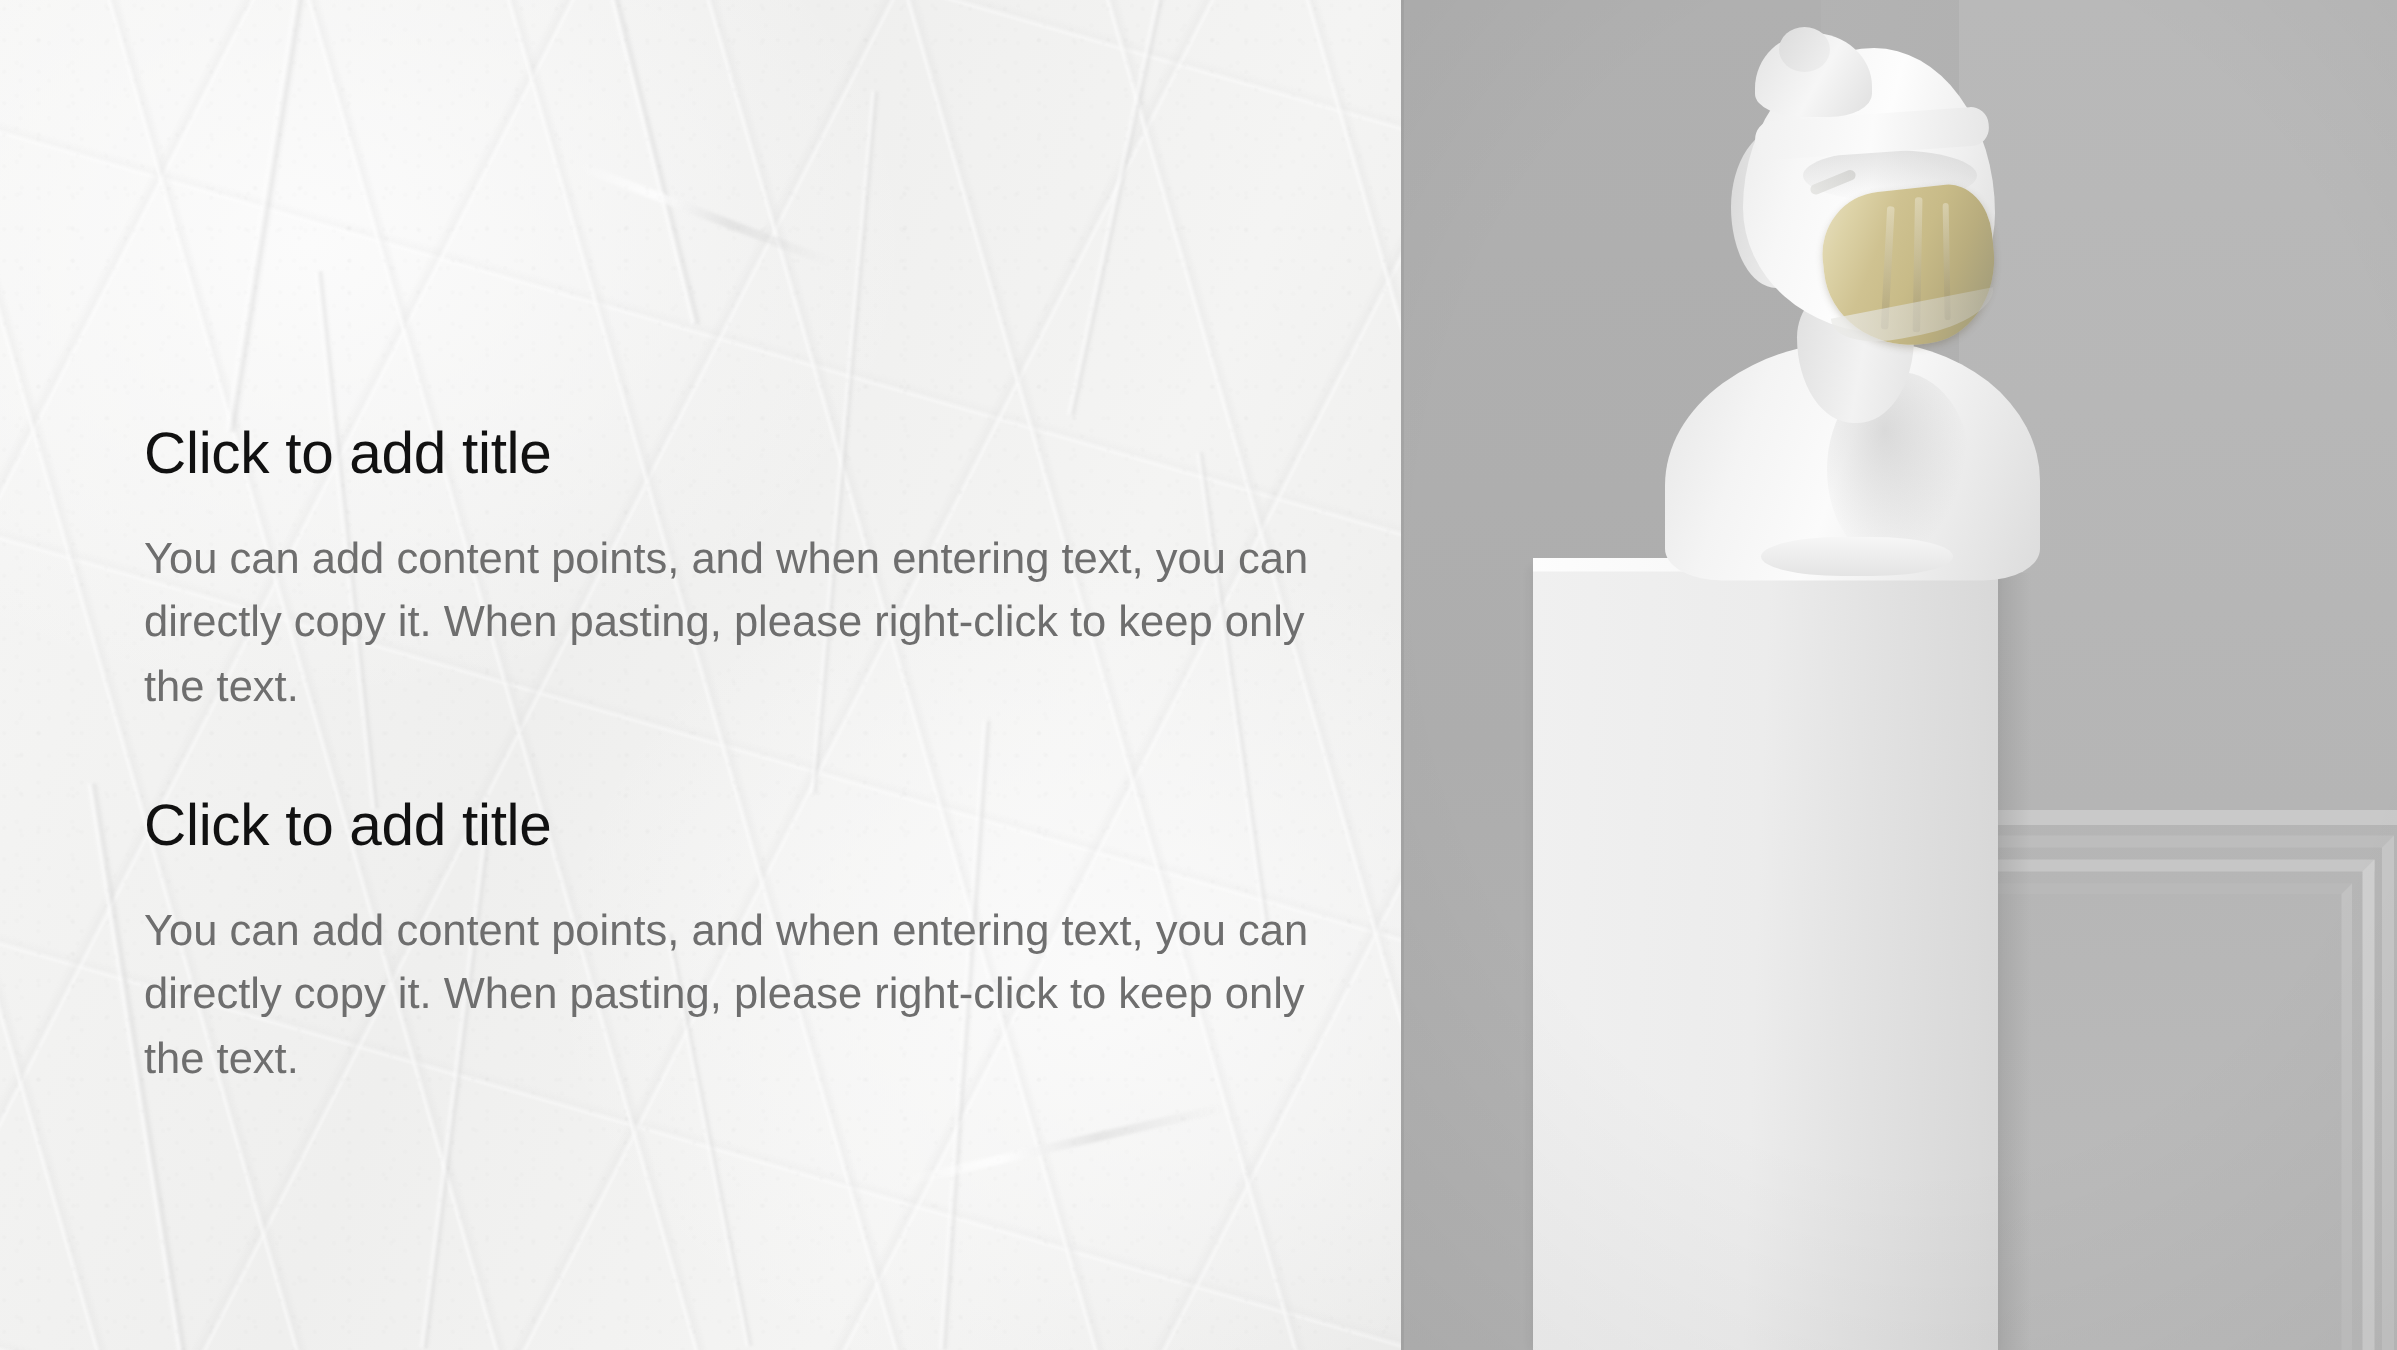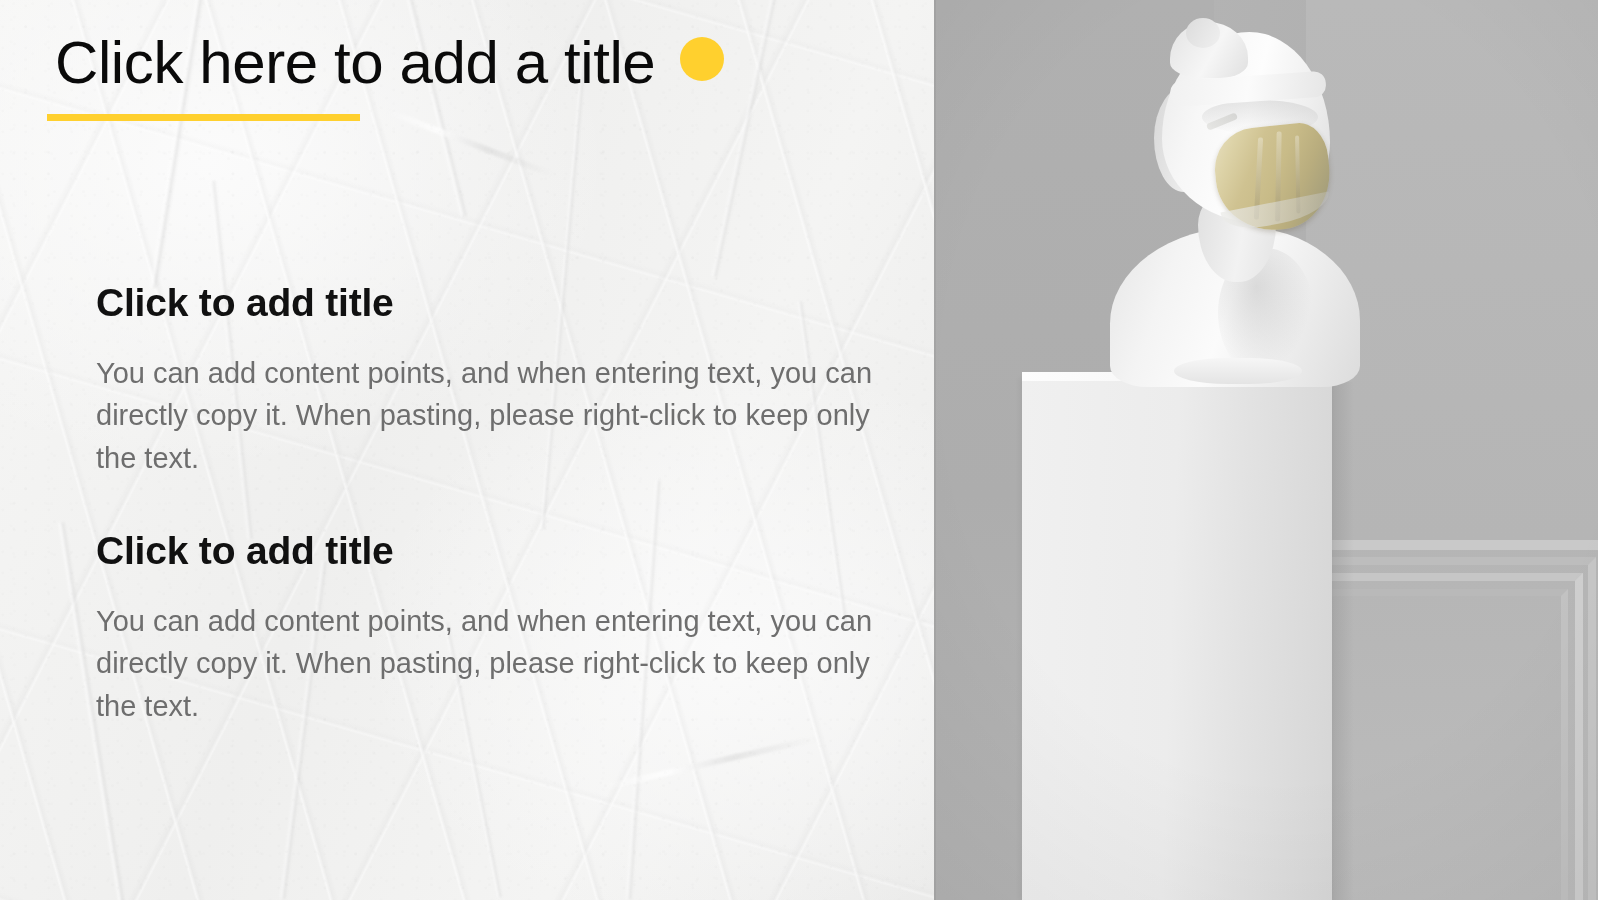--- a/index.html
+++ b/index.html
@@ -140,21 +140,21 @@
     position: absolute;
     left: 96px;
     top: 283px;
     width: 830px;
   }
   .block { margin-bottom: 38px; }
   .block:last-child { margin-bottom: 0; }
   .block-title {
     font-size: 39px;
     line-height: 1.05;
-    font-weight: 700;
+    font-weight: 400;
     color: #111111;
     margin: 0 0 28px 0;
     letter-spacing: -0.2px;
   }
   .block-body {
     font-size: 29px;
     line-height: 1.46;
     color: #6e6e6e;
     margin: 0;
     width: 820px;
@@ -405,25 +405,20 @@
     <div class="crease c5"></div>
     <div class="crease c6"></div>
     <div class="crease c7"></div>
     <div class="crease c8"></div>
     <div class="crease c9"></div>
     <div class="crease c10"></div>
     <div class="crease c11"></div>
     <div class="crease c12"></div>
     <div class="wall-grain"></div>
 
-    <div class="title-block">
-      <div class="slide-title">Click here to add a title</div>
-      <div class="title-accent-dot"></div>
-      <div class="title-underline"></div>
-    </div>
 
     <div class="content">
 
       <div class="block">
         <h2 class="block-title">Click to add title</h2>
         <p class="block-body">You can add content points, and when entering text, you can directly copy it. When pasting, please right-click to keep only the text.</p>
       </div>
 
       <div class="spacer-gap"></div>
 

